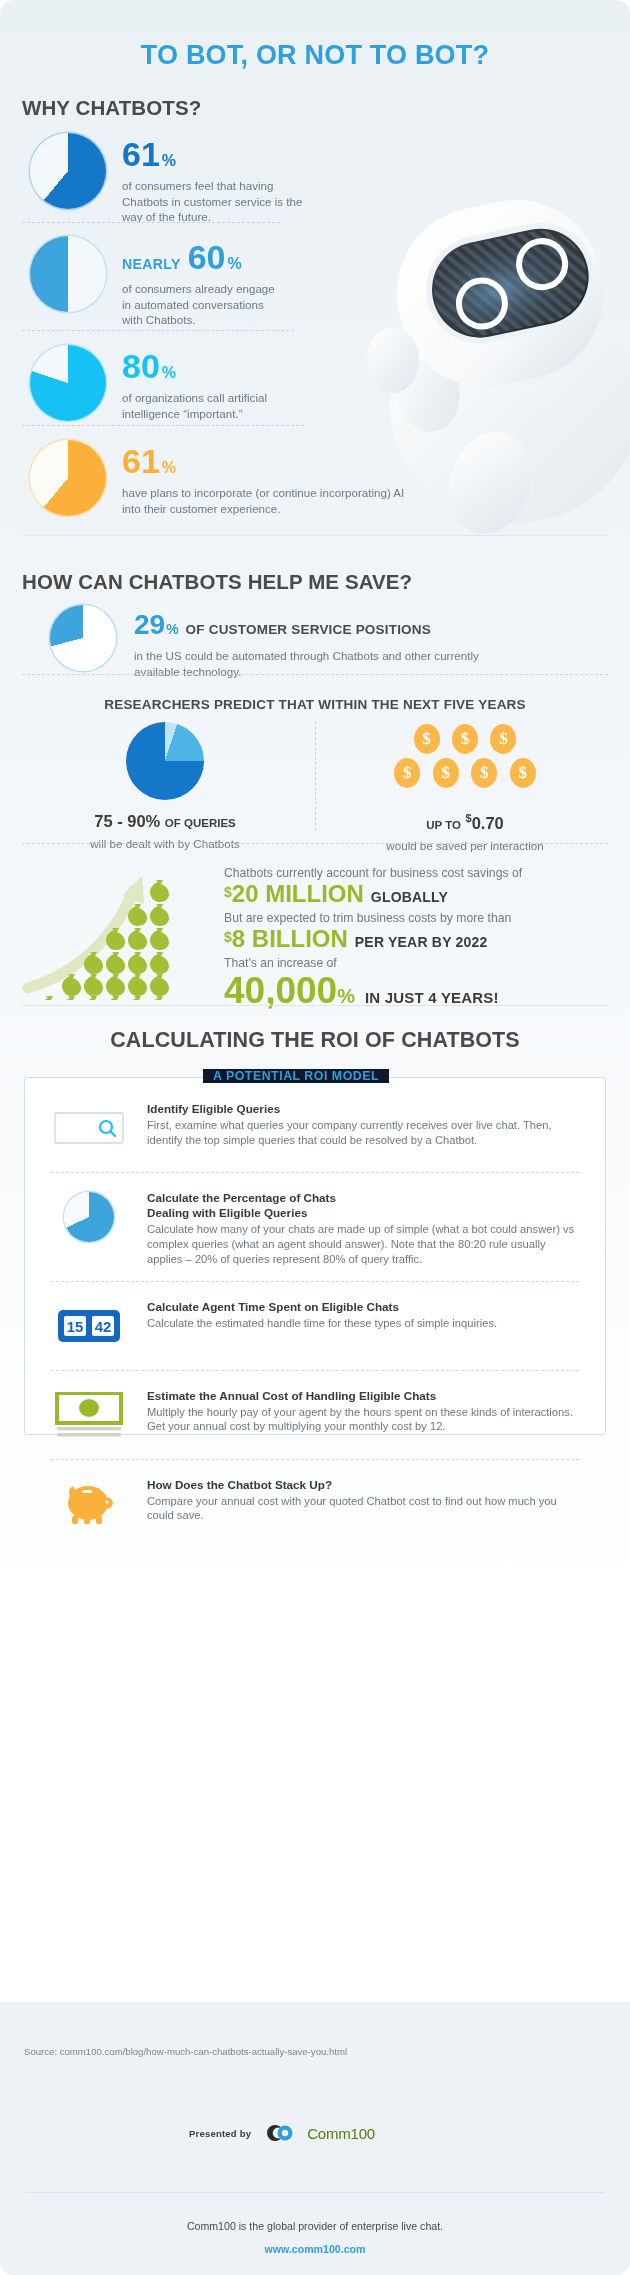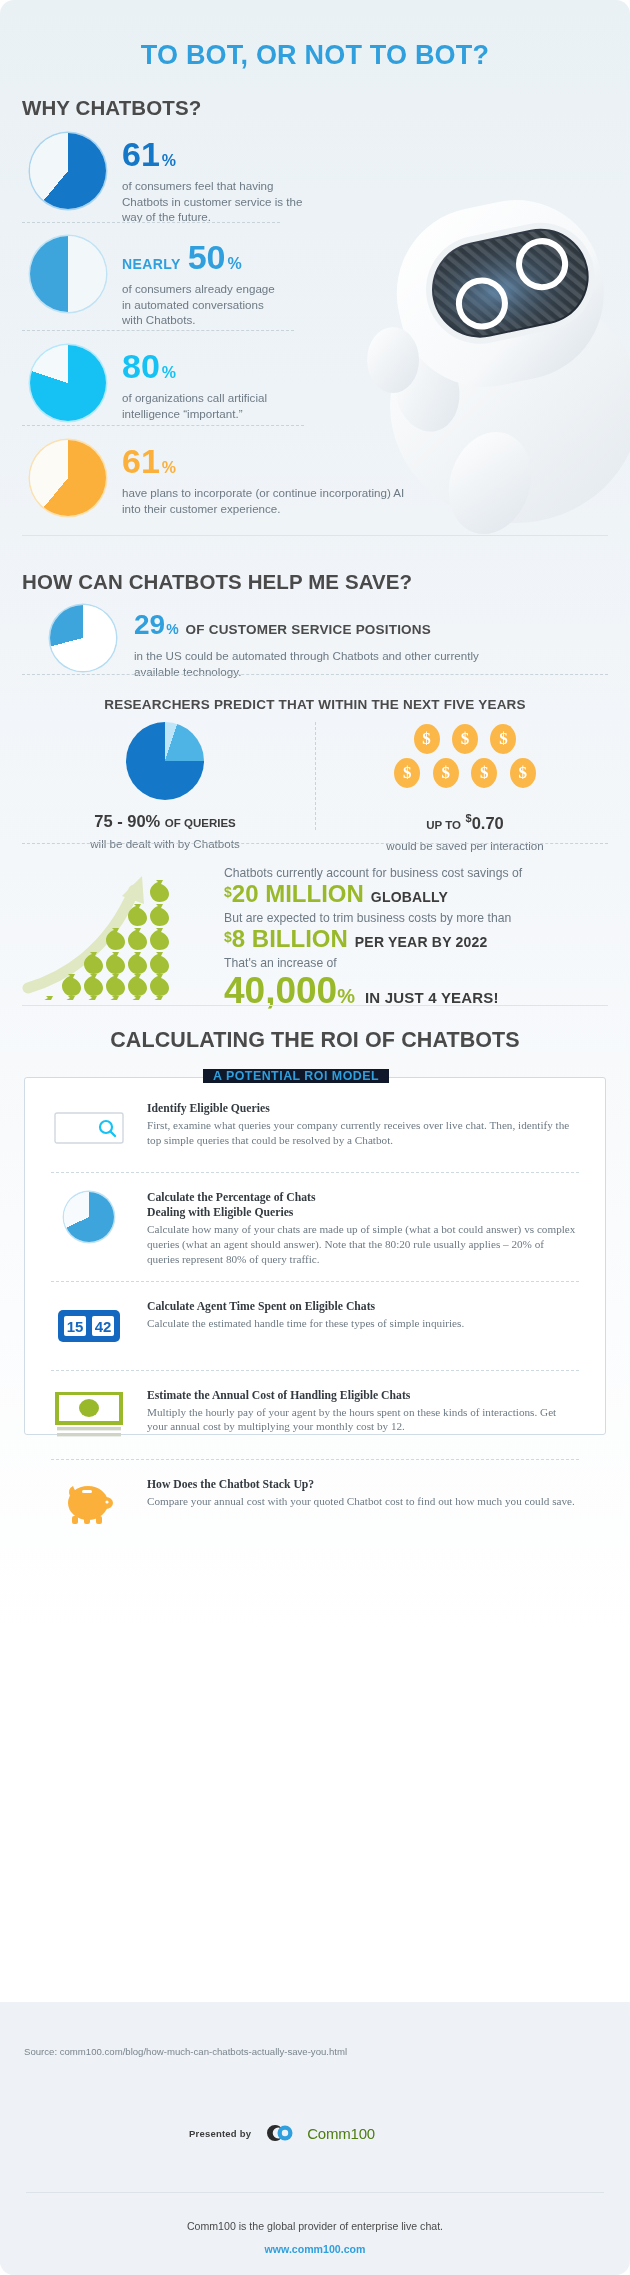--- a/index.html
+++ b/index.html
@@ -216,21 +216,21 @@
     gap: 20px;
     padding: 0 26px;
   }
   .roi-icon {
     flex: 0 0 76px;
     height: 56px;
     display: flex;
     align-items: center;
     justify-content: center;
   }
-  .roi-body { flex: 1; padding-top: 2px; font-family: Liberation Serif, serif; }
+  .roi-body { flex: 1; padding-top: 2px; }
   .roi-title {
     font-size: 11.7px;
     font-weight: bold;
     color: #333a40;
     line-height: 1.28;
   }
   .roi-desc {
     font-size: 11.2px;
     color: #6d7a84;
     line-height: 1.33;
@@ -364,21 +364,21 @@
     </div>
   </div>
 
   <div class="dashed-sep" style="top:222px;width:258px"></div>
 
   <div class="stat-row" style="top:236px">
     <div class="pie" style="width:76px;height:76px;background:conic-gradient(from 180deg, #3da5dc 0% 50%, #f2f7fa 50% 100%);box-shadow:0 0 0 1.5px #bfe2f5;"></div>
     <div class="stat-text">
       <div class="big-num" style="color:#2f9fdd">
         <span class="pre">NEARLY</span>
-        <span class="n">50</span>
+        <span class="n">60</span>
         <span class="pct">%</span>
       </div>
       <div class="desc" style="width:160px">of consumers already engage in automated conversations with Chatbots.</div>
     </div>
   </div>
 
   <div class="dashed-sep" style="top:330px;width:272px"></div>
 
   <div class="stat-row" style="top:345px">
     <div class="pie" style="width:76px;height:76px;background:conic-gradient(#16c2f4 0% 80%, #f4f9fb 80% 100%);box-shadow:0 0 0 1.5px #b4e8fb;"></div>

